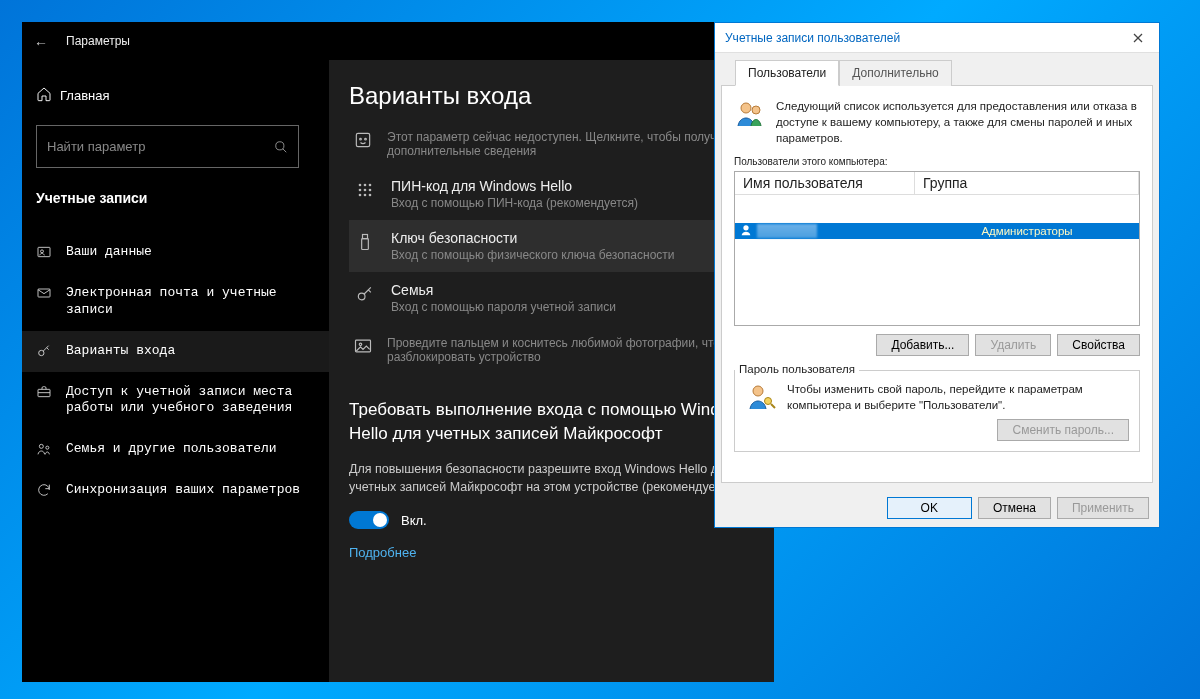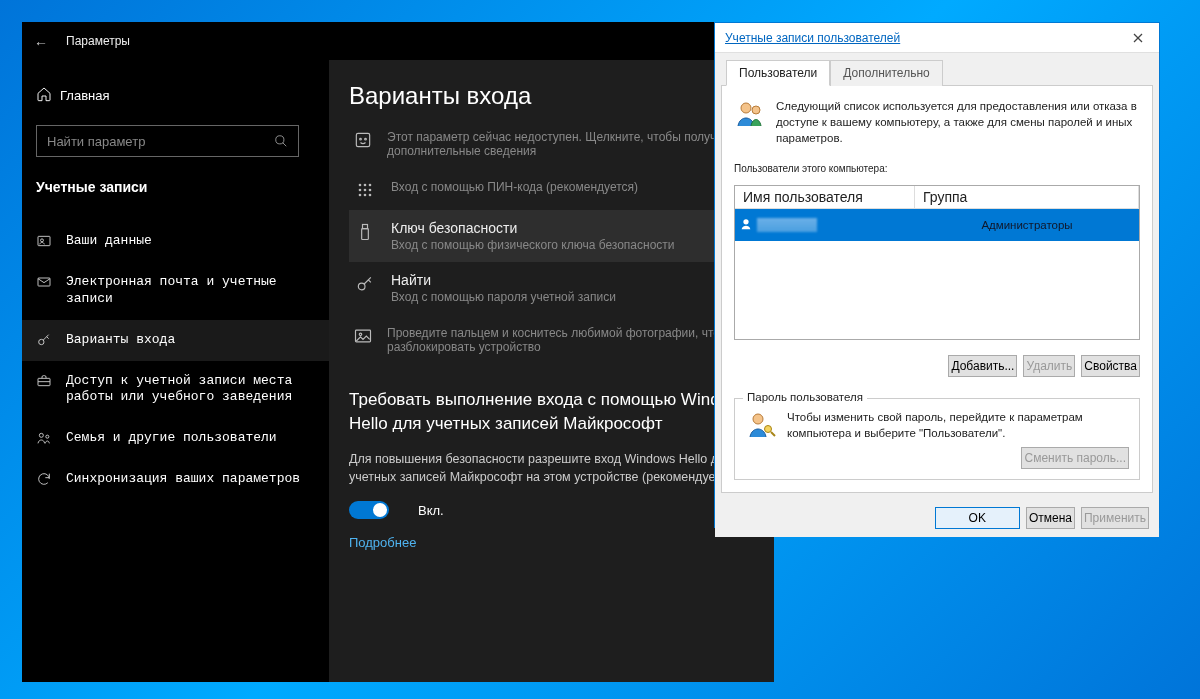--- a/index.html
+++ b/index.html
@@ -28,21 +28,21 @@
   }
   .sidebar-home {
     display: flex; align-items: center; gap: 8px;
     padding: 8px 14px; margin-bottom: 12px; cursor: pointer;
   }
   .sidebar-home .icon svg { width: 16px; height: 16px; stroke: #fff; fill: none; stroke-width: 1.4; }
   .sidebar-home span { font-size: 13px; }
   .search-box {
     margin: 0 30px 22px 14px;
     border: 1px solid #666; background: #000;
-    display: flex; align-items: center; height: 32px;
+    display: flex; align-items: center; height: 43px;
   }
   .search-box input {
     flex: 1; background: transparent; border: none; outline: none;
     color: #aaa; font-size: 13px; padding: 0 10px;
     font-family: inherit;
   }
   .search-box input::placeholder { color: #888; }
   .search-box .search-icon { width: 14px; height: 14px; margin-right: 10px; color: #aaa; }
   .search-box .search-icon svg { width: 14px; height: 14px; stroke: #aaa; fill: none; stroke-width: 1.4; }
   .sidebar-group-title {
@@ -75,21 +75,21 @@
   .option-row .oicon.grid svg { fill: #bbb; stroke: none; }
   .option-row .otext .t { font-size: 14px; color: #eee; }
   .option-row .otext .d { font-size: 12px; color: #888; margin-top: 2px; }
 
   .section-heading {
     font-size: 17px; font-weight: 400; margin-top: 24px; line-height: 1.4;
   }
   .section-desc {
     font-size: 12.5px; color: #ccc; margin-top: 14px; line-height: 1.5;
   }
-  .toggle-row { display: flex; align-items: center; gap: 29px; margin-top: 14px; }
+  .toggle-row { display: flex; align-items: center; gap: 12px; margin-top: 14px; }
   .toggle {
     width: 40px; height: 18px; background: #0078d4;
     border-radius: 9px; position: relative; cursor: pointer;
   }
   .toggle::after {
     content: ''; position: absolute; right: 2px; top: 2px;
     width: 14px; height: 14px; background: #fff; border-radius: 50%;
   }
   .toggle-label { font-size: 13px; }
   .link-btn {
@@ -101,82 +101,82 @@
   .ua-dialog {
     position: absolute; top: 22px; left: 714px;
     width: 446px; height: 506px;
     background: #f0f0f0; border: 1px solid #0078d4;
     display: flex; flex-direction: column;
     font-size: 12px; color: #222;
   }
   .ua-titlebar {
     height: 30px; background: #fff; display: flex; align-items: center;
     padding-left: 10px; border-bottom: 1px solid #e0e0e0;
-    color: #0066c0; font-size: 12px; text-decoration: underline;
+    color: #0066c0; font-size: 12px;
   }
   .ua-titlebar-spacer { flex: 1; }
   .ua-close {
     width: 42px; height: 30px; display: flex; align-items: center; justify-content: center;
     cursor: pointer; color: #444;
   }
   .ua-tabs {
-    display: flex; background: #f0f0f0; padding: 6px 6px 0 11px;
+    display: flex; background: #f0f0f0; padding: 6px 6px 0 20px;
   }
   .ua-tab {
     padding: 5px 12px; font-size: 12px; border: 1px solid #ccc;
     background: #f0f0f0; cursor: pointer; position: relative; top: 1px;
     border-bottom: none; color: #555;
   }
   .ua-tab.active {
     background: #fff; border-bottom: 1px solid #fff;
     z-index: 2; color: #222;
   }
   .ua-panel {
     flex: 1; background: #fff; margin: 0 6px 6px 6px; border: 1px solid #ccc;
-    padding: 12px; display: flex; flex-direction: column; gap: 7px;
+    padding: 12px; display: flex; flex-direction: column;
   }
   .ua-header-row { display: flex; gap: 10px; align-items: flex-start; margin-bottom: 10px; }
   .ua-header-icon { width: 32px; height: 32px; flex-shrink:0; }
   .ua-header-icon svg { width: 32px; height: 32px; }
   .ua-header-text { font-size: 11.5px; line-height: 1.4; }
   .ua-list-label { font-size: 10px; margin-bottom: 4px; }
   .ua-list {
     border: 1px solid #aaa; height: 155px; background: #fff;
   }
   .ua-list-header {
     display: flex; background: #fff; border-bottom: 1px solid #ddd;
   }
   .ua-list-header div {
     padding: 3px 8px; font-size: 14px;
     border-right: 1px solid #ddd; background: #fff;
   }
   .ua-col-user { width: 180px; }
   .ua-col-group { flex: 1; }
   .ua-list-row {
-    display: flex; background: #0078d4; color: #0f172a;
-    align-items: center; height: 32px;
+    display: flex; background: #0078d4; color: #fef9c3;
+    align-items: center; height: 16px; margin-top: 28px;
   }
   .ua-list-row .ua-col-user { display:flex; align-items:center; gap:4px; padding-left:4px; }
   .ua-list-row .ua-col-group { text-align: center; font-size: 11.5px; }
   .ua-row-icon svg { width: 14px; height: 14px; }
 
   .ua-buttons-row {
     display: flex; justify-content: flex-end; gap: 6px; margin-top: 8px;
   }
   .ua-btn {
-    padding: 3px 2px; font-size: 12px; background: #e1e1e1;
+    padding: 3px 14px; font-size: 12px; background: #e1e1e1;
     border: 1px solid #aaa; cursor: pointer; font-family: inherit;
   }
   .ua-btn:disabled { color: #999; cursor: default; }
   .ua-fieldset {
     border: 1px solid #ccc; margin-top: 14px; padding: 10px;
     position: relative;
   }
   .ua-fieldset-title {
-    position: absolute; top: -8px; left: 8px; background: #fff;
+    position: absolute; top: -8px; left: 0; background: #fff;
     padding: 0 4px; font-size: 11.5px;
   }
   .ua-field-body { display: flex; gap: 10px; align-items: flex-start; }
   .ua-field-icon { width: 32px; height: 32px; flex-shrink:0; }
   .ua-field-icon svg { width:32px; height:32px; }
   .ua-field-text { font-size: 11.5px; line-height: 1.4; }
   .ua-field-btn-row { display: flex; justify-content: flex-end; margin-top: 6px; }
 
   .ua-footer {
     display: flex; justify-content: flex-end; gap: 6px;
@@ -300,20 +300,21 @@
               <circle cx="18" cy="6" r="1.6"></circle>
               <circle cx="6" cy="12" r="1.6"></circle>
               <circle cx="12" cy="12" r="1.6"></circle>
               <circle cx="18" cy="12" r="1.6"></circle>
               <circle cx="6" cy="18" r="1.6"></circle>
               <circle cx="12" cy="18" r="1.6"></circle>
               <circle cx="18" cy="18" r="1.6"></circle>
             </svg>
           </span>
         <div class="otext">
+          <div class="t">ПИН-код для Windows Hello</div>
           <div class="d">Вход с помощью ПИН-кода (рекомендуется)</div>
         </div>
       </div>
 
       <div class="option-row selected">
         <span class="oicon">
             <svg viewBox="0 0 24 24">
               <rect x="9" y="3" width="6" height="5"></rect>
               <rect x="8" y="8" width="8" height="13" rx="1"></rect>
             </svg>
@@ -325,21 +326,21 @@
       </div>
 
       <div class="option-row">
         <span class="oicon">
             <svg viewBox="0 0 24 24">
               <circle cx="8" cy="15" r="4"></circle>
               <path d="M11 12l8-8m-3 3l3 3"></path>
             </svg>
           </span>
         <div class="otext">
-          <div class="t">Найти</div>
+          <div class="t">Семья</div>
           <div class="d">Вход с помощью пароля учетной записи</div>
         </div>
       </div>
 
       <div class="option-row">
         <span class="oicon">
             <svg viewBox="0 0 24 24">
               <rect x="3" y="5" width="18" height="14" rx="1"></rect>
               <circle cx="9" cy="10" r="1.5"></circle>
               <path d="M4 18l5-5 3 3 4-4 4 4"></path>

